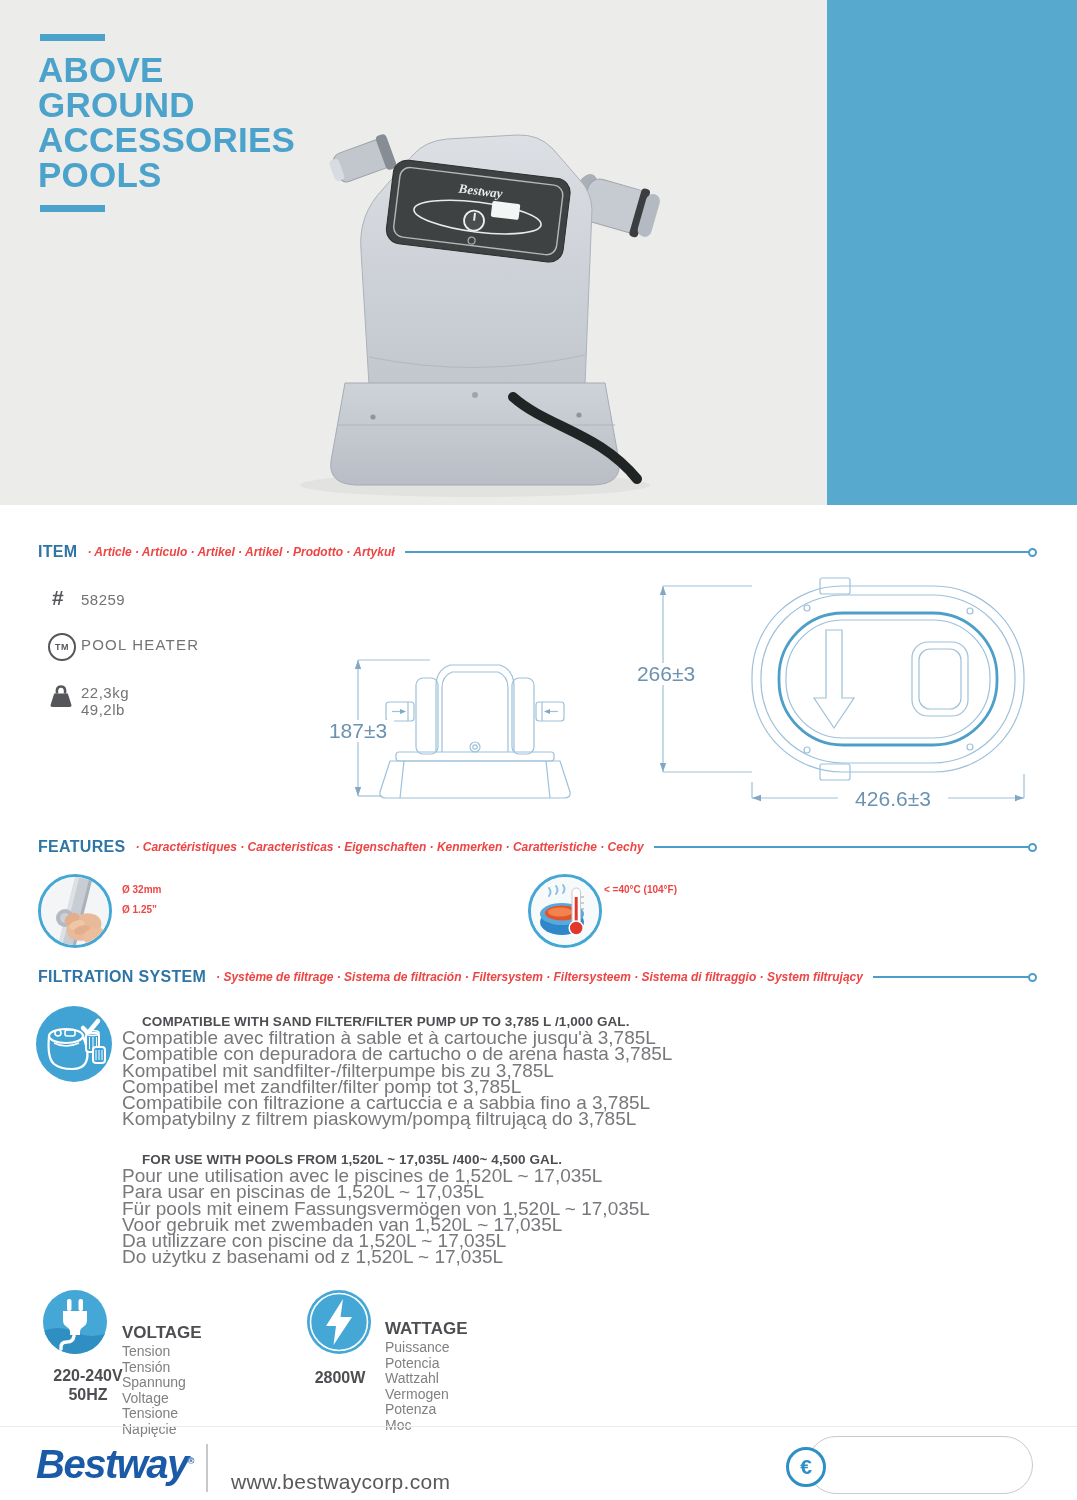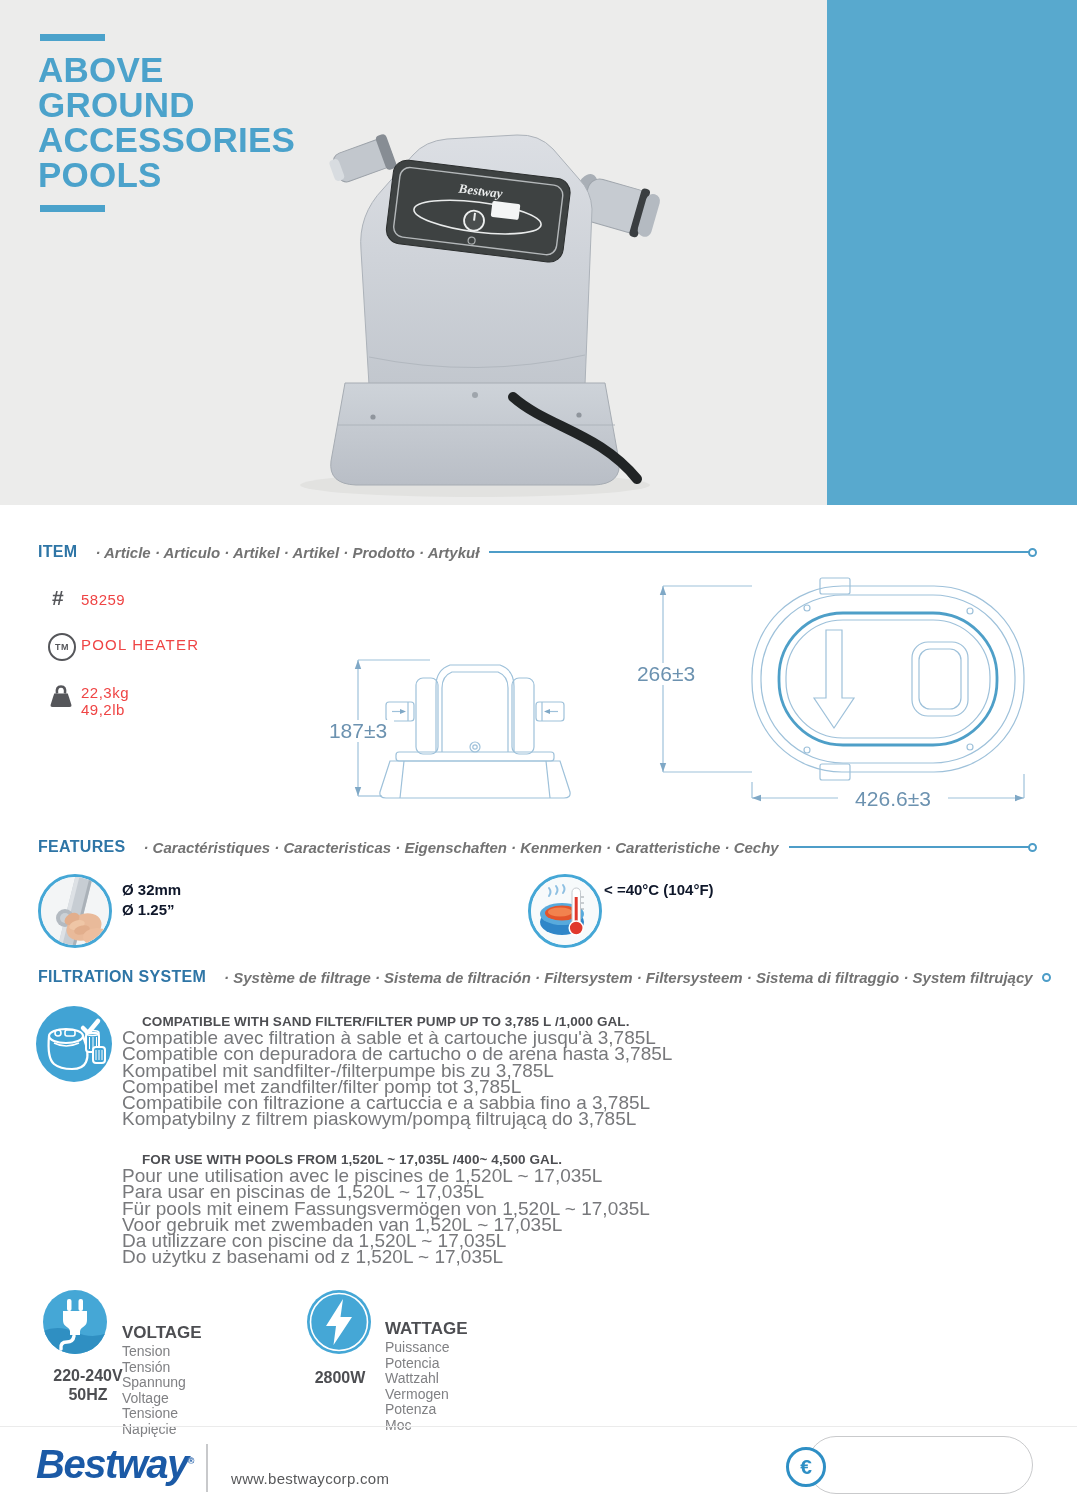--- a/index.html
+++ b/index.html
@@ -11,55 +11,55 @@
   
   .hero { position:absolute; left:0; top:0; width:1077px; height:505px; background:#ECECEB; }
   .hero-blue { position:absolute; left:827px; top:0; width:250px; height:505px; background:#58A9CE; }
   .title-bar { position:absolute; width:65px; height:7px; background:#4BA2CB; }
   .hero-title { position:absolute; left:38px; top:52px; font-size:35px; line-height:35px; font-weight:bold; color:#4BA2CB; letter-spacing:0.2px; }
   .hero-title span { display:block; }
 
   
   .section-header { position:absolute; left:38px; width:999px; display:flex; align-items:center; white-space:nowrap; height:18px; }
   .sh-title { font-size:16px; font-weight:bold; color:#2E75A6; letter-spacing:.3px; }
-  .sh-sub { font-size:15px; font-weight:bold; font-style:italic; color:#737373; margin-left:18px; }
+  .sh-sub { font-size:12px; font-weight:bold; font-style:italic; color:#ef4444; margin-left:10px; }
   .sh-line { flex:1 1 auto; height:2px; background:#4D9DC8; margin-left:10px; margin-right:8px; position:relative; }
   .sh-line::after { content:""; position:absolute; right:-8px; top:-3px; width:5px; height:5px; border:2px solid #4D9DC8; border-radius:50%; background:#fff; }
 
   
   .hash-icon { position:absolute; left:52px; top:586px; font-size:21px; font-weight:900; color:#55565A; }
-  .item-value { font-size:15px; color:#ef4444; letter-spacing:.5px; }
+  .item-value { font-size:15px; color:#737373; letter-spacing:.5px; }
   .tm-circle { position:absolute; left:48px; top:633px; width:28px; height:28px; border:2.5px solid #55565A; border-radius:50%; display:flex; align-items:center; justify-content:center; font-size:9px; font-weight:bold; color:#55565A; letter-spacing:.5px; }
   .weight-wrap { position:absolute; left:48px; top:684px; }
 
   
   .dim-label { position:absolute; background:#ffffff; color:#6C92B0; font-size:21px; text-align:center; line-height:22px; padding:0 4px; }
 
   
   .feat-circle { position:absolute; width:74px; height:74px; border:3px solid #45A7D6; border-radius:50%; overflow:hidden; background:#fff; }
-  .feat-text { position:absolute; font-size:15px; font-weight:bold; color:#0f172a; line-height:20px; }
+  .feat-text { position:absolute; font-size:10px; font-weight:bold; color:#ef4444; line-height:20px; }
 
   
   .filt-block { position:absolute; left:122px; width:640px; }
   .filt-heading { font-size:13.5px; font-weight:bold; color:#4D4E52; line-height:16.2px; letter-spacing:.1px;margin-left:20px; }
   .filt-line { font-size:19px; color:#77787B; line-height:16.2px; }
 
   
   .power-circle { position:absolute; width:64px; height:64px; border-radius:50%; }
   .power-value { position:absolute; font-size:16px; font-weight:bold; color:#4D4E52; text-align:center; line-height:19px; }
   .power-labels { position:absolute; }
   .power-heading { font-size:17px; font-weight:bold; color:#4D4E52; line-height:19px; margin-bottom:2px; }
   .power-label { font-size:14px; color:#808184; line-height:15.5px; }
 
   
   .footer-hairline { position:absolute; left:0; top:1426px; width:1077px; height:1px; background:#EBEBEB; }
   .logo { position:absolute; left:36px; top:1442px; font-size:40px; font-weight:900; font-style:italic; color:#1B5AA6; letter-spacing:-1.5px; text-shadow:0 0 1px #ffffff; }
   .logo sup { font-size:9px; font-style:normal; letter-spacing:0; }
   .footer-divider { position:absolute; left:206px; top:1444px; width:2px; height:48px; background:#C8C9CB; }
-  .footer-url { position:absolute; left:231px; top:1470px; font-size:15px; color:#58595B; letter-spacing:.3px; }
+  .footer-url { position:absolute; left:231px; top:1470px; font-size:21px; color:#58595B; letter-spacing:.3px; }
   .price-pill { position:absolute; left:807px; top:1436px; width:226px; height:58px; border:1.5px solid #C9CACC; border-radius:29px; background:#fff; }
   .euro-circle { position:absolute; left:786px; top:1447px; width:40px; height:40px; border:3px solid #2E8FC5; border-radius:50%; background:#fff; color:#2E8FC5; font-size:21px; font-weight:bold; display:flex; align-items:center; justify-content:center; }
 </style>
 </head>
 <body>
 
 <div class="page">
 
   <div class="hero">
     <div class="hero-blue"></div>

